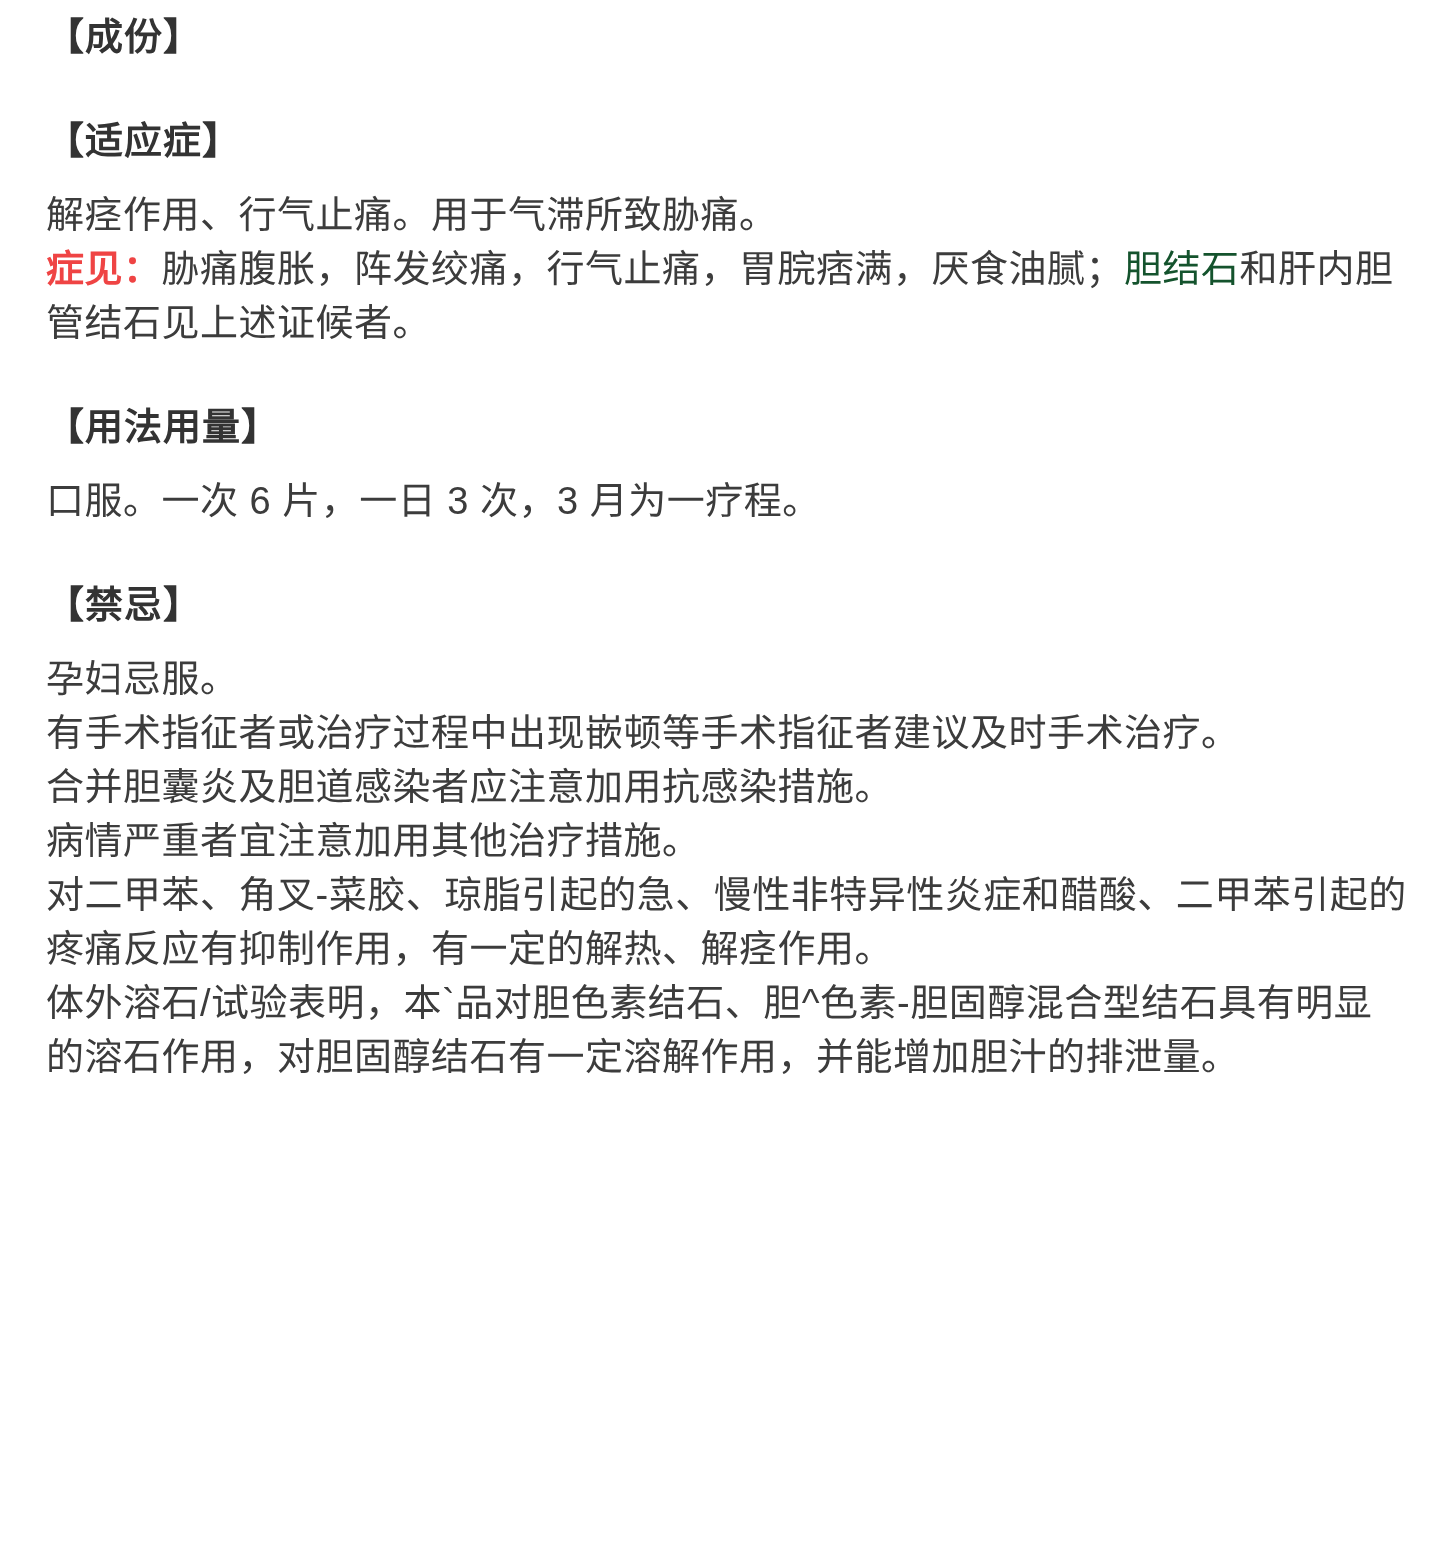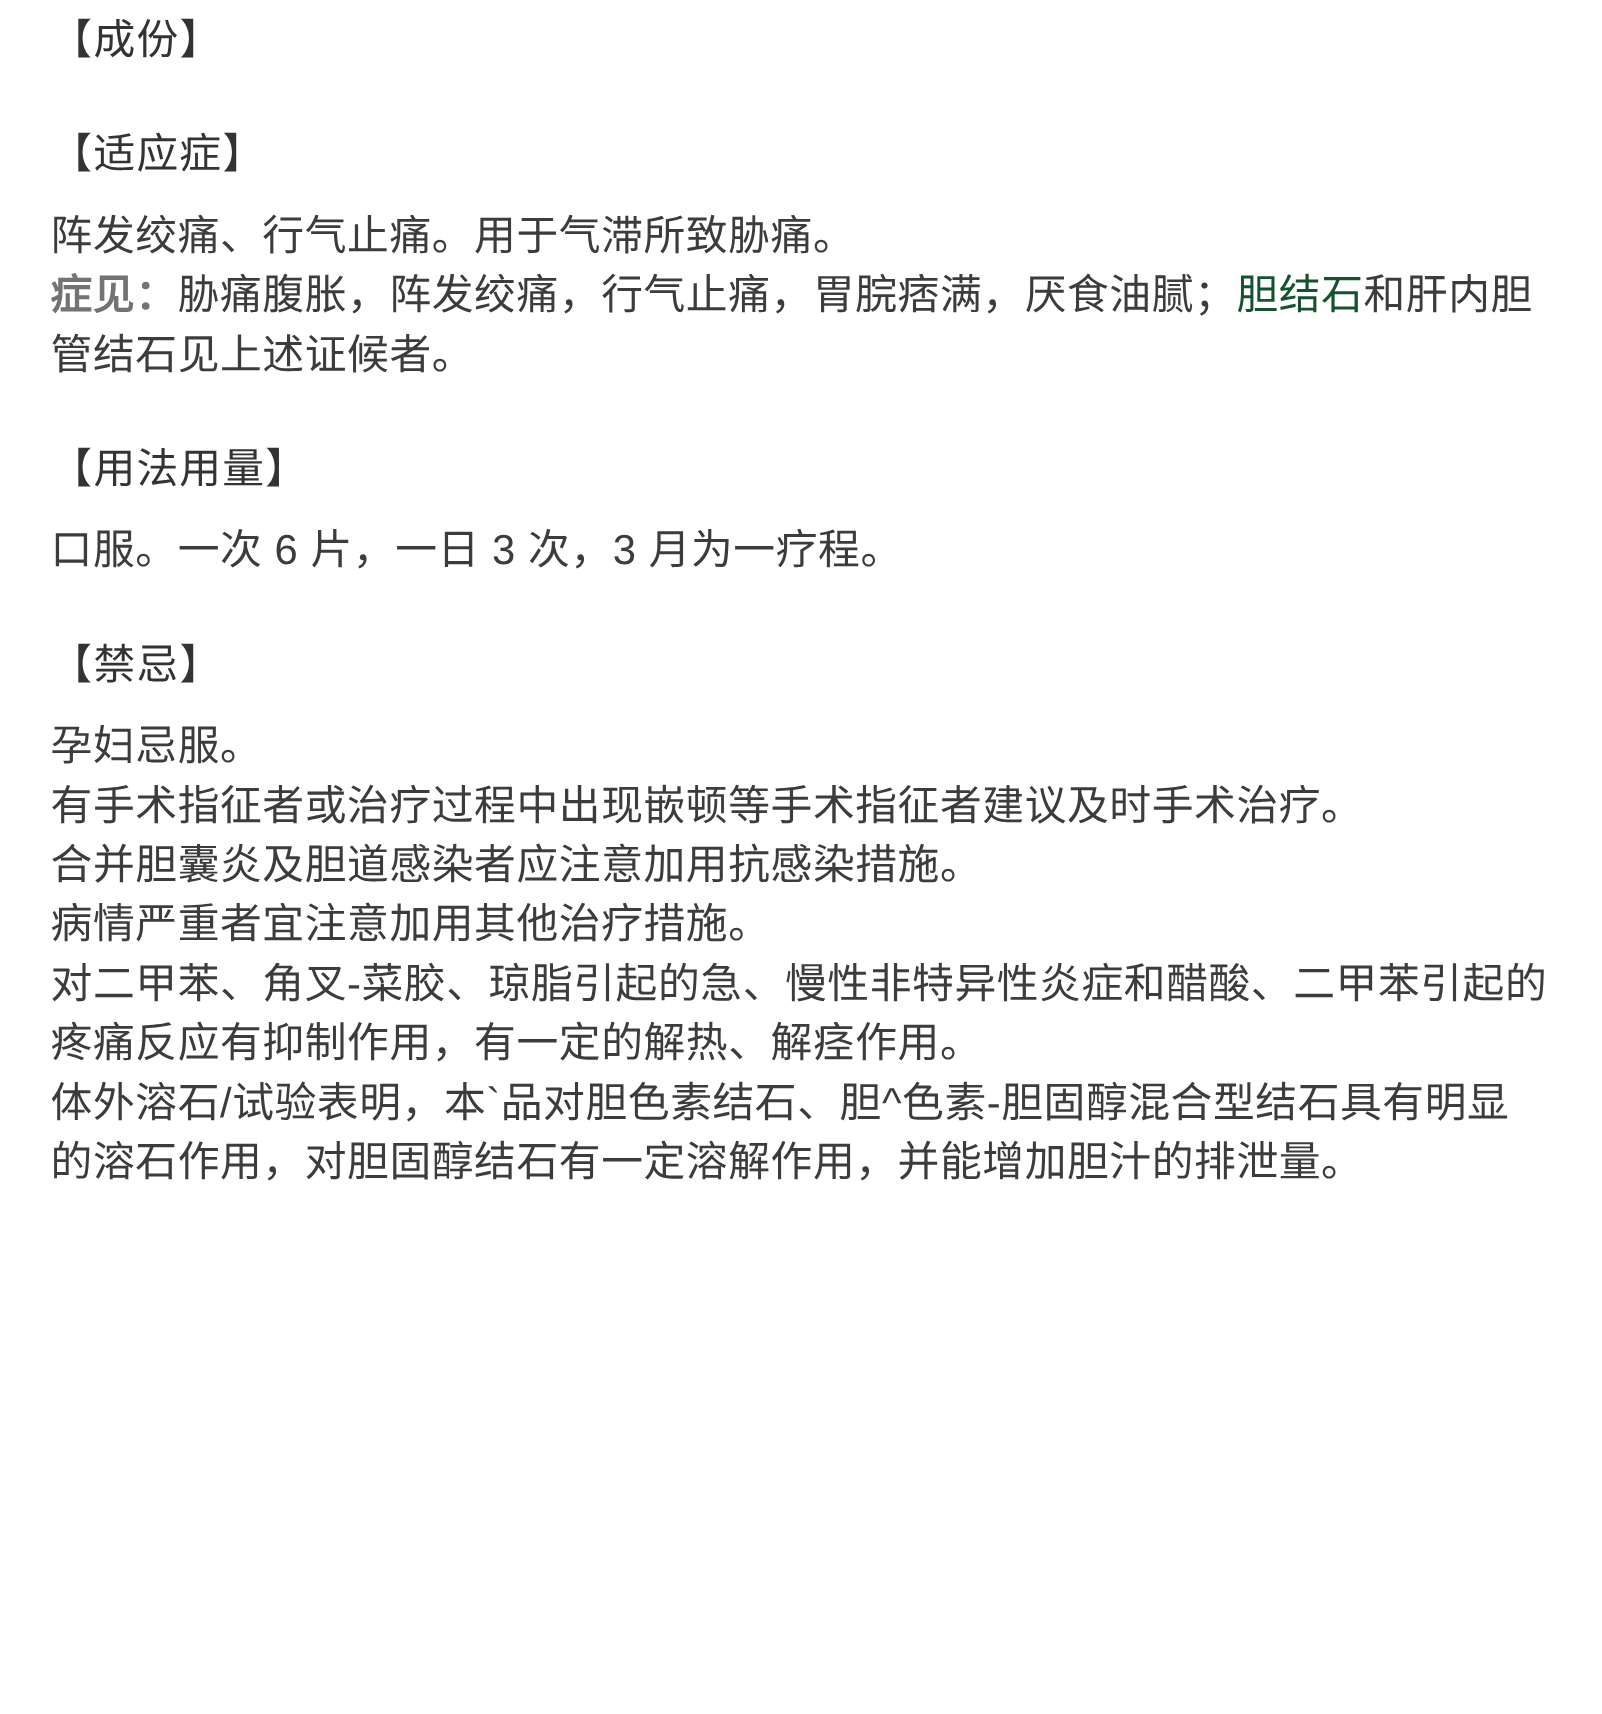--- a/index.html
+++ b/index.html
@@ -11,58 +11,58 @@
     width: 1456px;
     font-family: "Liberation Sans", "DejaVu Sans", sans-serif;
     color: #3c3c3c;
   }
   .doc {
     padding: 10px 46px 20px 46px;
     box-sizing: border-box;
   }
   .sec-title {
     font-size: 38px;
-    font-weight: 400;
+    font-weight: 700;
     color: #333333;
     margin: 50px 0 20px 0;
     line-height: 54px;
     letter-spacing: 1px;
   }
   section:first-child .sec-title {
     margin-top: 0;
   }
   .body-text {
     font-size: 38px;
     line-height: 54px;
     margin: 0;
     color: #3c3c3c;
     letter-spacing: 0.5px;
   }
   .bold-label {
     font-weight: 700;
-    color: #737373;
+    color: #ef4444;
   }
   .inline-link {
     color: #14532d;
     text-decoration: none;
     cursor: pointer;
   }
 </style>
 </head>
 <body>
 
 <main class="doc">
 
   <section>
     <h2 class="sec-title">【成份】</h2>
   </section>
 
   <section>
     <h2 class="sec-title">【适应症】</h2>
-    <p class="body-text">阵发绞痛、行气止痛。用于气滞所致胁痛。</p>
+    <p class="body-text">解痉作用、行气止痛。用于气滞所致胁痛。</p>
     <p class="body-text">
       <strong class="bold-label">症见：</strong><span>胁痛腹胀，阵发绞痛，行气止痛，胃脘痞满，厌食油腻；</span><a class="inline-link">胆结石</a><span>和肝内胆管结石见上述证候者。</span>
     </p>
   </section>
 
   <section>
     <h2 class="sec-title">【用法用量】</h2>
     <p class="body-text">口服。一次 6 片，一日 3 次，3 月为一疗程。</p>
   </section>
 

